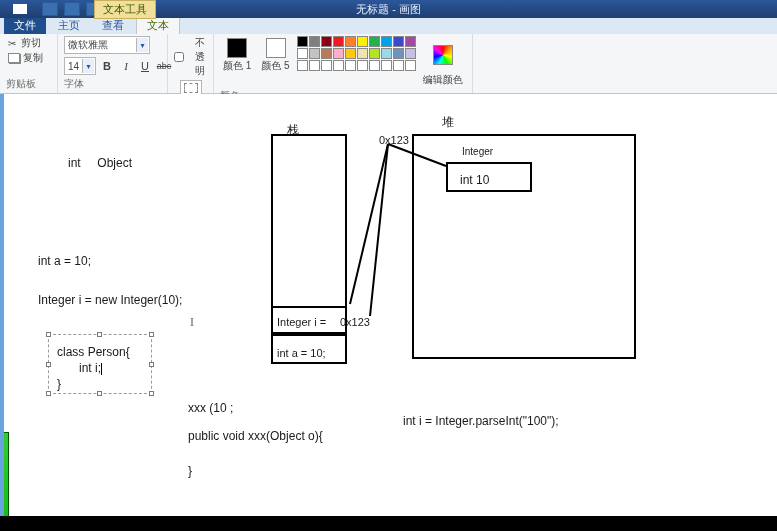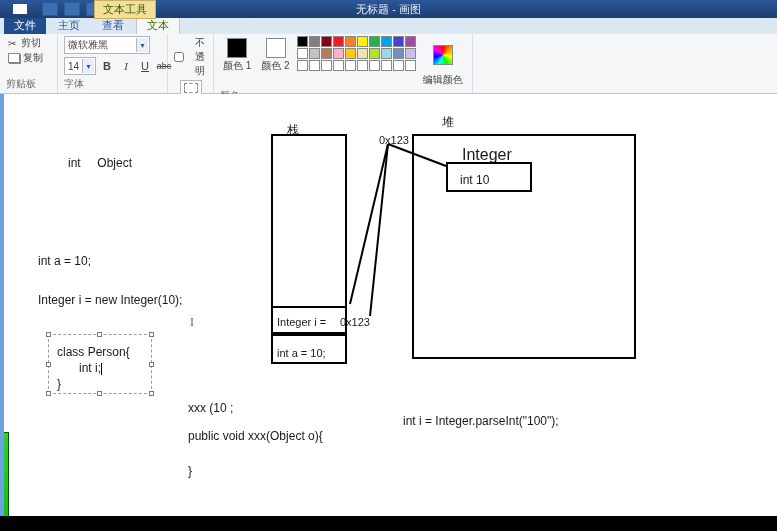--- a/index.html
+++ b/index.html
@@ -158,21 +158,21 @@
     </div>
 
     <div class="grp" style="flex:0 0 auto">
       <div class="grp-body">
         <div class="bigbtn">
           <div class="sw" style="background:#000000"></div>
           <div class="lbl">颜色 1</div>
         </div>
         <div class="bigbtn">
           <div class="sw" style="background:#ffffff"></div>
-          <div class="lbl">颜色 2</div>
+          <div class="lbl">颜色 5</div>
         </div>
         <div class="swatches">
           <div class="swr" id="pal-r1">
               <div class="sw" style="background: rgb(0, 0, 0);"></div>
               <div class="sw" style="background: rgb(127, 127, 127);"></div>
               <div class="sw" style="background: rgb(136, 0, 21);"></div>
               <div class="sw" style="background: rgb(237, 28, 36);"></div>
               <div class="sw" style="background: rgb(255, 127, 39);"></div>
               <div class="sw" style="background: rgb(255, 242, 0);"></div>
               <div class="sw" style="background: rgb(34, 177, 76);"></div>
@@ -227,21 +227,21 @@
       <div class="box" style="left:267px; top:40px; width:76px; height:230px"></div>
 
       <div class="box" style="left:267px; top:212px; width:76px; height:28px; border-top:2px solid #000"></div>
       <div class="t" style="left:273px; top:222px; font-size:11px">Integer i =</div>
       <div class="t" style="left:336px; top:222px; font-size:11px">0x123</div>
       <div class="box" style="left:267px; top:240px; width:76px; height:30px"></div>
       <div class="t" style="left:273px; top:253px; font-size:11px">int a = 10;</div>
 
       <div class="box" style="left:408px; top:40px; width:224px; height:225px"></div>
 
-      <div class="t" style="left:458px; top:52px; font-size:16px">Integer</div>
+      <div class="t" style="left:458px; top:52px; font-size:10px">Integer</div>
       <div class="box" style="left:442px; top:68px; width:86px; height:30px"></div>
       <div class="t" style="left:456px; top:79px; font-size:12px">int 10</div>
 
       <div class="t" style="left:375px; top:40px; font-size:11px">0x123</div>
 
       <svg style="position:absolute; left:0; top:0; width:640px; height:280px; pointer-events:none">
         <line x1="384" y1="50" x2="442" y2="72" stroke="#000" stroke-width="2"></line>
         <line x1="384" y1="50" x2="346" y2="210" stroke="#000" stroke-width="2"></line>
         <line x1="384" y1="50" x2="366" y2="222" stroke="#000" stroke-width="2"></line>
       </svg>

